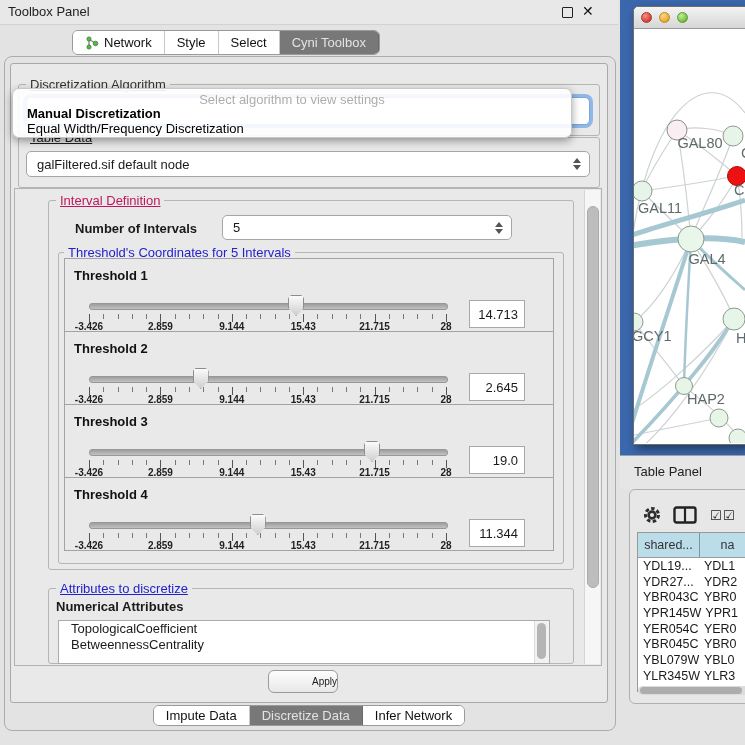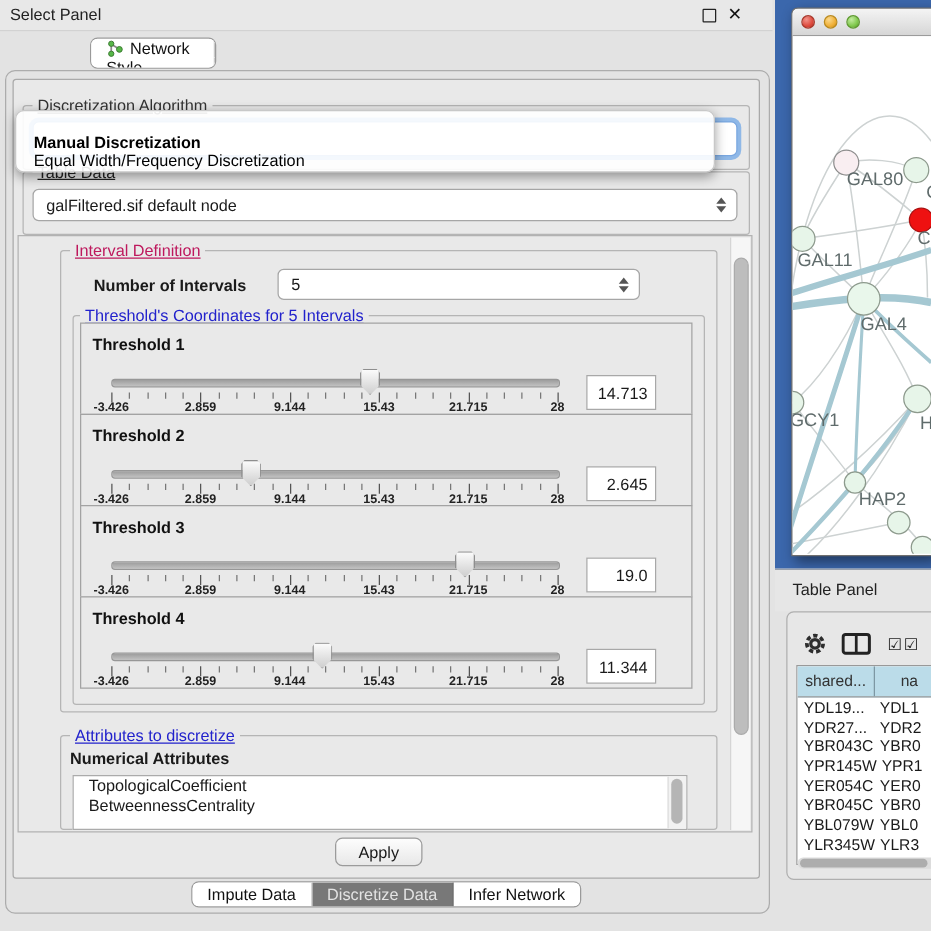--- a/index.html
+++ b/index.html
@@ -9,21 +9,21 @@
   
   .titlebar{left:0;top:0;width:618px;height:24px;background:#E8E8E8;border-bottom:1px solid #D2D2D2;}
   .titlebar .tb-title{position:absolute;left:8px;top:4px;font-size:13px;color:#222;}
   .float-ic{position:absolute;left:562px;top:7px;width:9px;height:9px;border:1.6px solid #222;border-radius:1px;}
   .close-ic{position:absolute;left:582px;top:3px;font-size:14px;font-weight:bold;color:#111;}
   
   .seg{display:flex;align-items:stretch;background:#fff;border:1px solid #9a9a9a;border-radius:6px;overflow:hidden;}
   .seg .sg{display:flex;align-items:center;gap:5px;padding:0 12px;font-size:13px;color:#111;background:#fff;border-right:1px solid #c9c9c9;white-space:nowrap;}
   .seg .sg:last-child{border-right:none;}
   .seg .sg.sel{background:#787878;color:#E3E3E3;border-right:1px solid #6a6a6a;}
-  .toptabs{left:72px;top:30px;height:23px;flex-direction:column;}
+  .toptabs{left:72px;top:30px;height:23px;}
   .bottabs{left:0;top:705px;width:618px;display:flex;justify-content:center;}
   .bottabs .seg{height:19px;}
   
   .outer-card{left:4px;top:56px;width:610px;height:673px;background:#E3E3E3;border:1px solid #ACACAC;border-radius:8px;}
   .inner-card{left:10px;top:63px;width:596px;height:638px;background:#E9E9E9;border:1px solid #A9A9A9;border-radius:3px;}
   .groupbox{border:1px solid #B5B5B5;border-radius:3px;}
   .grouplab{position:absolute;font-size:13px;background:#E9E9E9;padding:0 4px;white-space:nowrap;text-decoration:underline;}
   .combo{background:#fff;border:1px solid #A6A6A6;border-radius:5px;display:flex;align-items:center;box-sizing:border-box;}
   .combo .ctext{flex:1;padding-left:10px;overflow:hidden;white-space:nowrap;}
   .stepper{width:14px;display:flex;flex-direction:column;align-items:center;justify-content:center;gap:2px;margin-right:5px;}
@@ -52,21 +52,21 @@
   .tick{position:absolute;top:55px;width:1px;height:8px;background:#555;}
   .tick.minor{height:5px;background:#777;}
   .tick-labels span{position:absolute;top:62px;transform:translateX(-50%);font-size:10px;font-weight:bold;color:#222;white-space:nowrap;}
   .th-value{position:absolute;left:404px;top:41px;width:56px;height:28px;background:#fff;border:1px solid #A8A8A8;
             font-size:13px;text-align:right;line-height:28px;padding-right:6px;box-sizing:border-box;}
   
   .attr-list{position:absolute;left:58px;top:620px;width:490px;height:42px;background:#fff;border:1px solid #ABABAB;overflow:hidden;}
   .attr-list .it{padding:1px 0 1px 12px;font-size:13px;height:14px;line-height:14px;}
   .list-scroll{position:absolute;right:0;top:0;width:14px;height:100%;background:#F2F2F2;border-left:1px solid #DDD;}
   .list-thumb{position:absolute;left:2px;top:2px;width:9px;height:36px;background:#B5B5B5;border-radius:5px;}
-  .btn{background:linear-gradient(#FDFDFD,#E8E8E8);border:1px solid #9B9B9B;border-radius:6px;text-align:center;font-size:13px;}
+  .btn{background:linear-gradient(#FDFDFD,#E8E8E8);border:1px solid #9B9B9B;border-radius:6px;text-align:right;font-size:10px;}
   
   .desktop{left:620px;top:0;width:125px;height:455px;background:#3B67AC;}
   .netwin{left:633px;top:6px;width:112px;height:437px;background:#fff;border:1px solid #6f6f6f;border-radius:5px 0 0 0;
           box-shadow:3px 4px 10px rgba(0,0,0,0.45);}
   .net-title{position:absolute;left:0;top:0;width:100%;height:21px;background:linear-gradient(#F4F4F4,#D6D6D6);
              border-bottom:1px solid #9B9B9B;border-radius:5px 0 0 0;}
   .light{position:absolute;top:5px;width:11px;height:11px;border-radius:50%;}
   .tp-strip{left:620px;top:455px;width:125px;height:33px;background:#E6E6E6;border-top:1px solid #98A0AC;}
   .tp-strip span{position:absolute;left:14px;top:8px;font-size:13px;color:#222;}
   .tp-card{left:629px;top:489px;width:130px;height:213px;background:#E7E7E7;border:1px solid #AFAFAF;border-radius:6px;}
@@ -79,21 +79,21 @@
   .drow .c1{width:74px;padding-left:5px;box-sizing:border-box;white-space:nowrap;}
   .drow .c2{width:66px;padding-left:4px;box-sizing:border-box;white-space:nowrap;overflow:hidden;}
   .hscroll{position:absolute;left:8px;top:196px;width:114px;height:9px;background:#DCDCDC;border-radius:5px;}
   .hthumb{position:absolute;left:2px;top:1px;width:102px;height:7px;background:#ADADAD;border-radius:4px;}
   .cb{font-size:13px;color:#222;line-height:13px;}
 </style>
 </head>
 <body>
 
 <div class="abs titlebar">
-  <span class="tb-title">Select Panel</span>
+  <span class="tb-title">Toolbox Panel</span>
   <span class="float-ic"></span>
   <span class="close-ic">✕</span>
 </div>
 
 <div class="abs seg toptabs">
   <div class="sg">
     <svg width="14" height="14" viewBox="0 0 14 14">
       <line x1="4" y1="4" x2="4" y2="10" stroke="#8a8a8a" stroke-width="1.4"></line>
       <line x1="5" y1="4" x2="10" y2="7" stroke="#8a8a8a" stroke-width="1.4"></line>
       <circle cx="4" cy="3" r="2.1" fill="#57B749" stroke="#3d7d33" stroke-width="0.8"></circle>
@@ -114,20 +114,21 @@
 </div>
 
 <div class="abs outer-card"></div>
 <div class="abs inner-card"></div>
 
 <div class="abs groupbox" style="left:18px;top:84px;width:580px;height:50px;"></div>
 <div class="abs grouplab" style="left:26px;top:77px;color:#333;">Discretization Algorithm</div>
 <div class="abs focus-combo"></div>
 
 <div class="abs popup">
+  <div class="ph">Select algorithm to view settings</div>
   <div class="op1">Manual Discretization</div>
   <div class="op2">Equal Width/Frequency Discretization</div>
 </div>
 
 <div class="abs groupbox" style="left:18px;top:137px;width:580px;height:49px;"></div>
 <div class="abs grouplab" style="left:26px;top:130px;color:#222;">Table Data</div>
 <div class="abs combo" style="left:26px;top:151px;width:564px;height:26px;">
   <span class="ctext">galFiltered.sif default node</span>
   <span class="stepper">
       <i class="up"></i>

